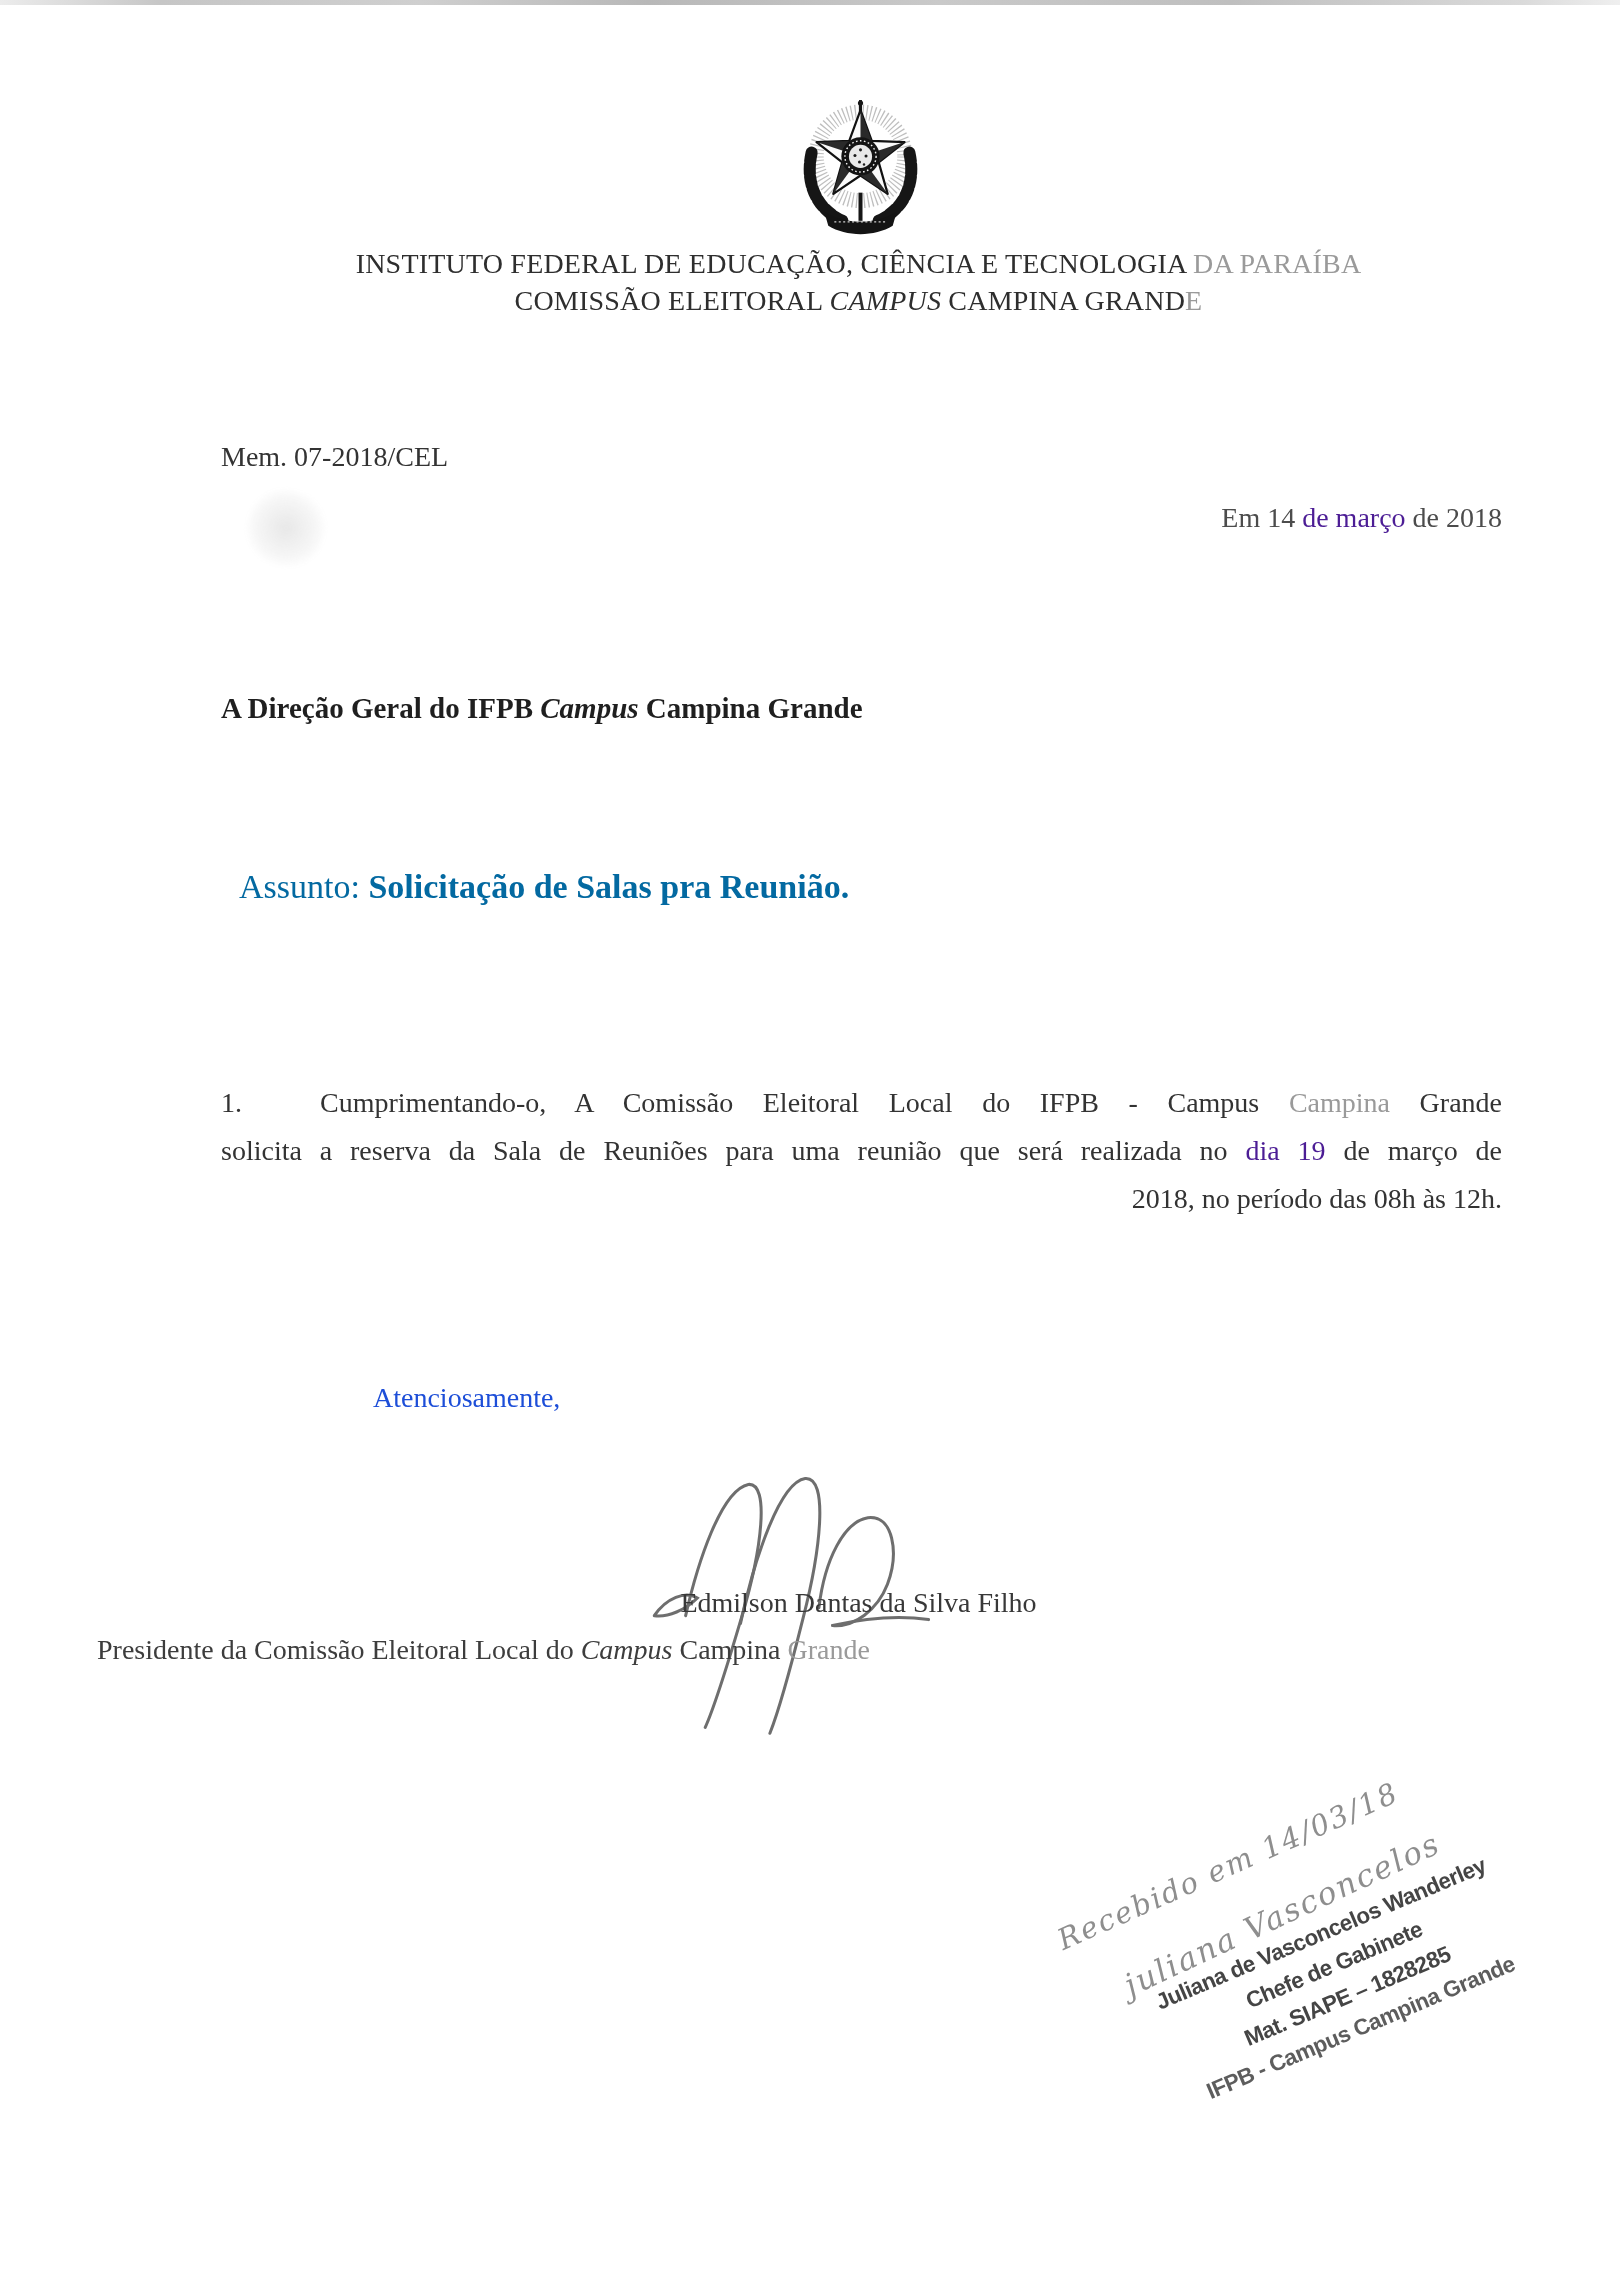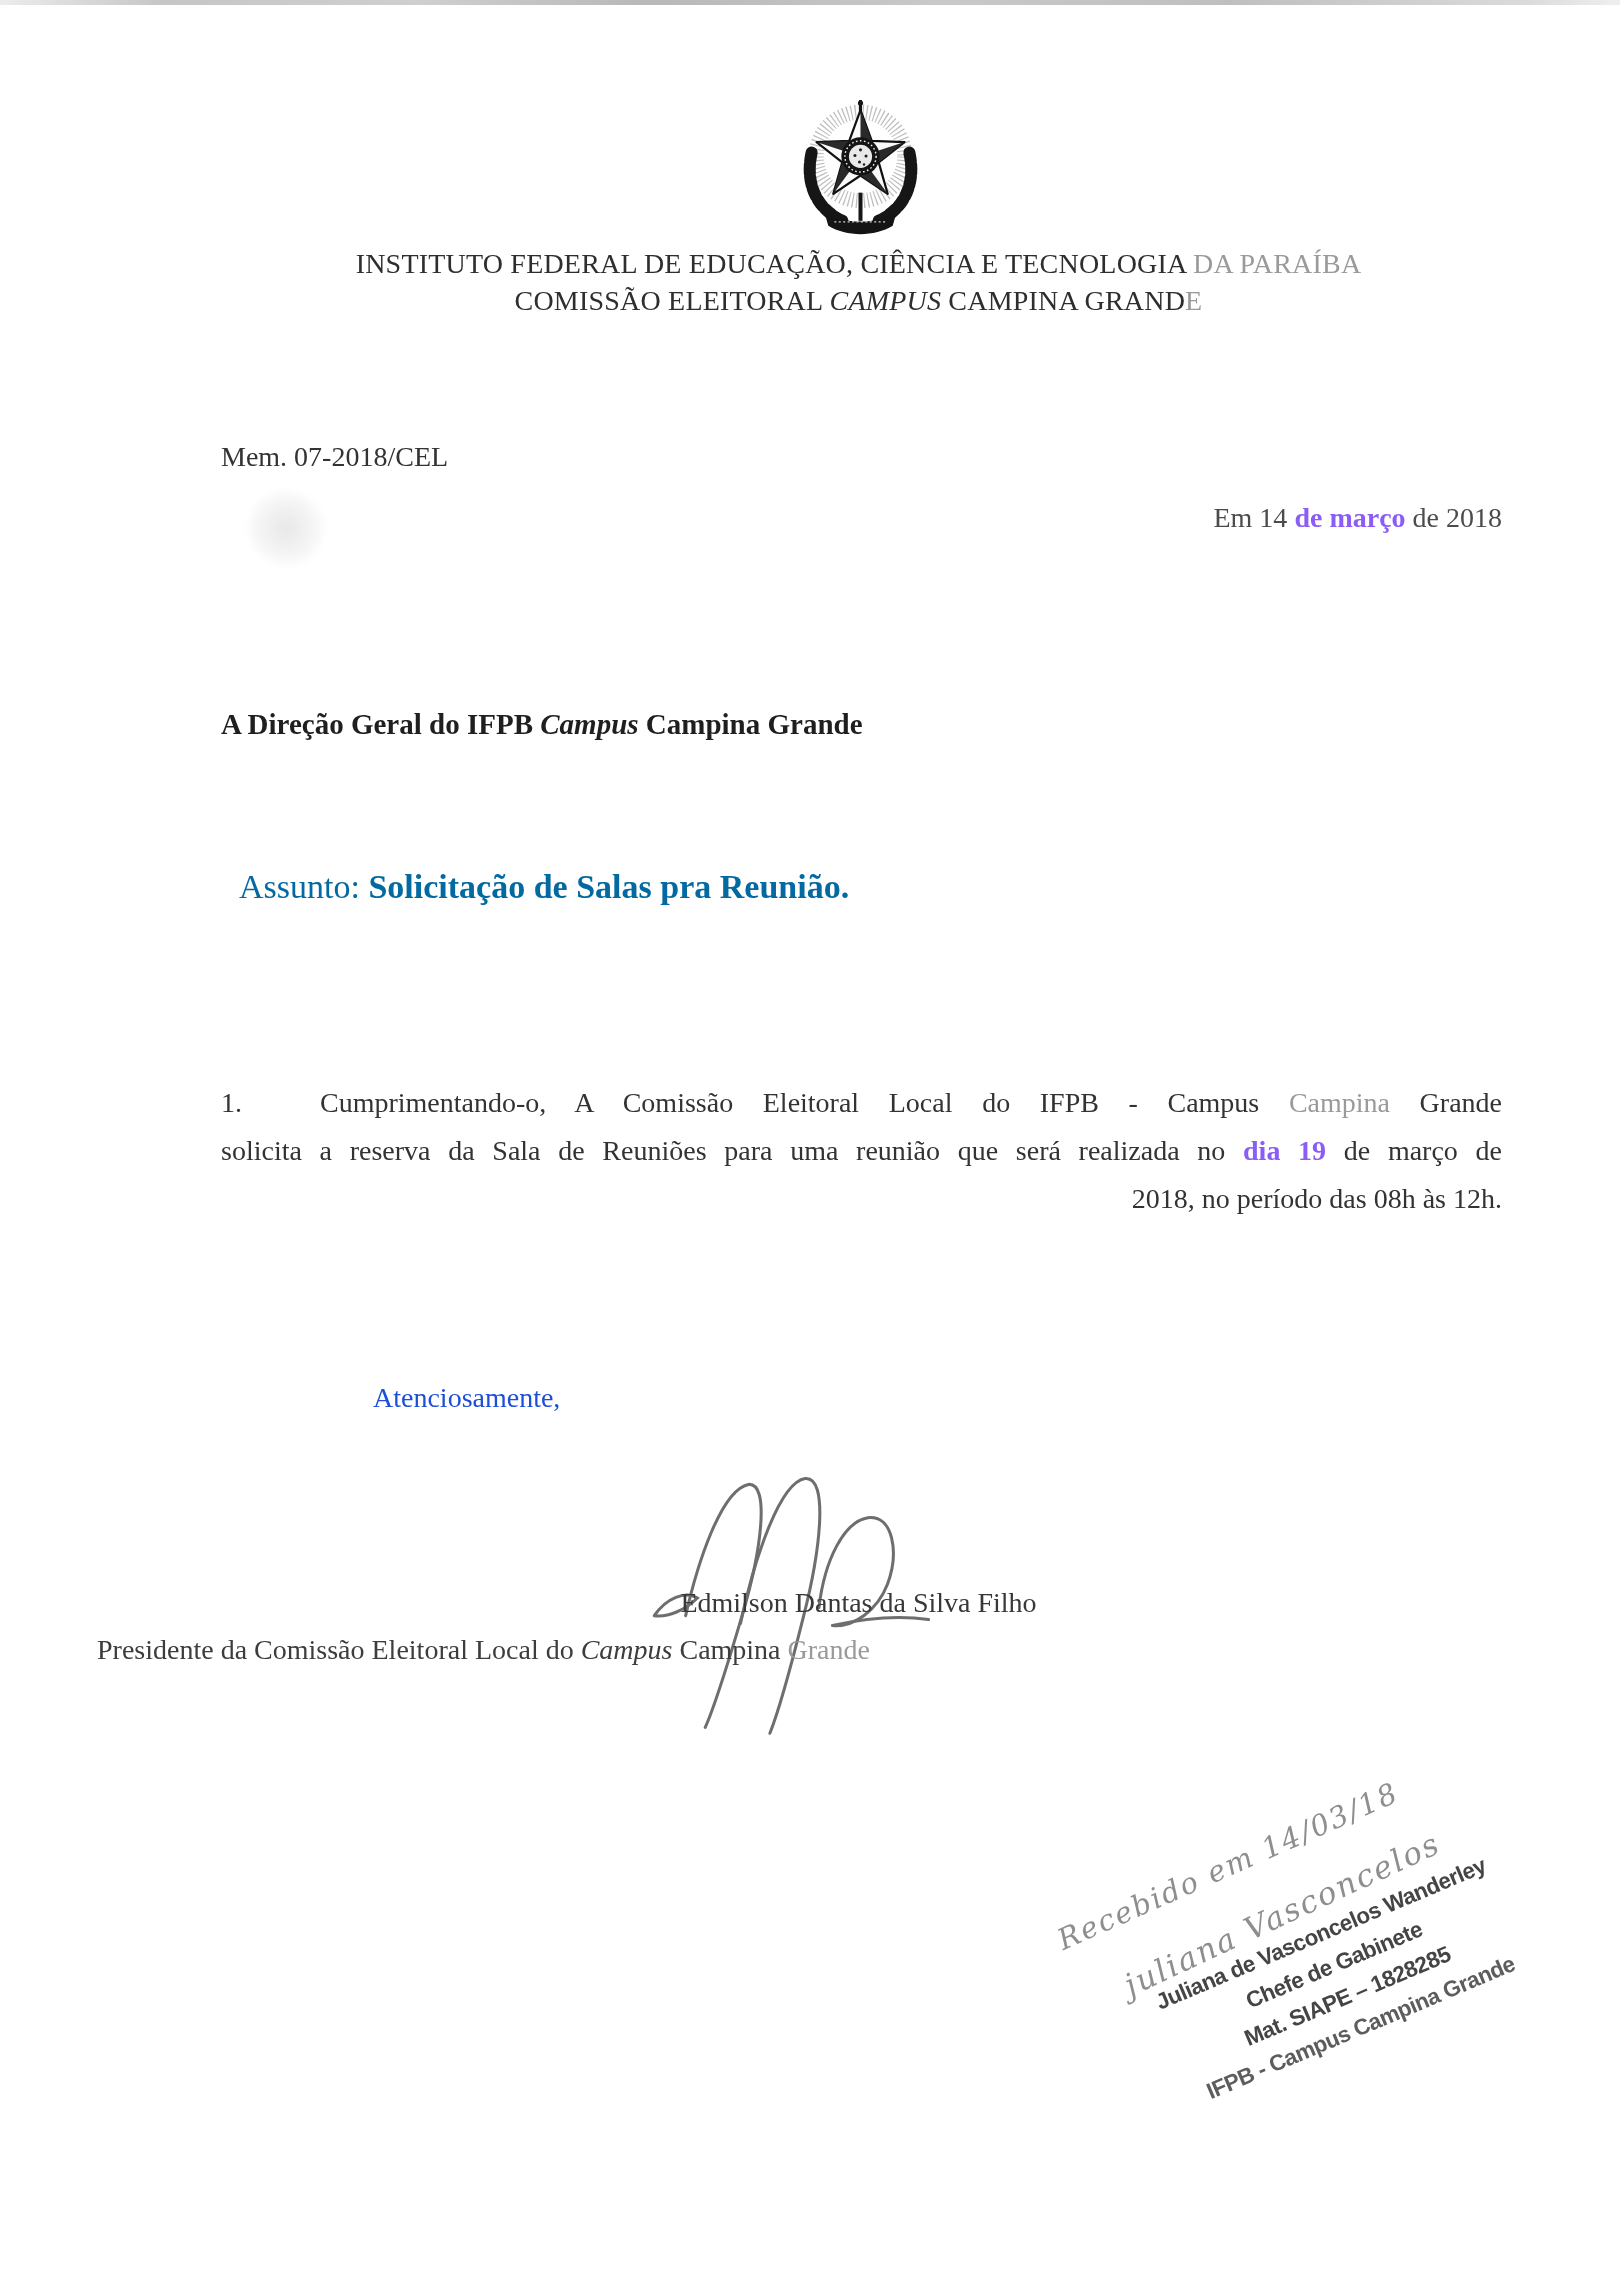--- a/index.html
+++ b/index.html
@@ -26,39 +26,39 @@
   .emblem{left:790px;top:94px;width:141px;height:151px;}
   .header{
     left:97px;top:245px;width:1523px;
     text-align:center;
     font-size:28px;line-height:37px;
     letter-spacing:0.2px;
     color:#2e2e2e;
   }
   .mem-line{left:221px;top:441px;font-size:28px;color:#333;}
   .date-line{left:885px;top:502px;width:617px;text-align:right;font-size:28px;color:#4c4c4c;}
-  .recipient{left:221px;top:708px;font-size:29px;color:#1f1f1f;}
+  .recipient{left:221px;top:692px;font-size:29px;color:#1f1f1f;}
   .subject{left:239px;top:868px;font-size:34px;color:#0369a1;}
   .body-para{left:221px;top:1079px;width:1281px;font-size:28px;line-height:48px;color:#333;}
   .jline{
     text-align:justify;
     text-align-last:justify;
     white-space:nowrap;
     width:100%;
   }
   .lline{text-align:right;white-space:nowrap;}
   .num-gap{display:inline-block;width:78px;}
   .closing{left:373px;top:1382px;font-size:28px;color:#1d4ed8;}
   .sig-name{left:97px;top:1587px;width:1523px;text-align:center;font-size:28px;color:#383838;}
   .sig-role{left:97px;top:1634px;width:1523px;font-size:28px;color:#3d3d3d;}
   .sig-strokes{left:617px;top:1456px;width:392px;height:289px;}
   .b{font-weight:700;}
   .i{font-style:italic;}
   .faded{color:#9a9a9a;}
-  .faded-mid{color:#8b5cf6;font-weight:bold;}
+  .faded-mid{color:#4c1d95;}
   .hw{
     font-family:"DejaVu Serif", serif;
     font-style:italic;
     color:#8e8e8e;
     text-align:center;
     letter-spacing:2px;
     white-space:nowrap;
   }
   .hw1{left:1042px;top:1849px;width:372px;font-size:29px;transform:rotate(-24deg);}
   .hw2{left:1086px;top:1896px;width:392px;font-size:31px;transform:rotate(-25deg);}

